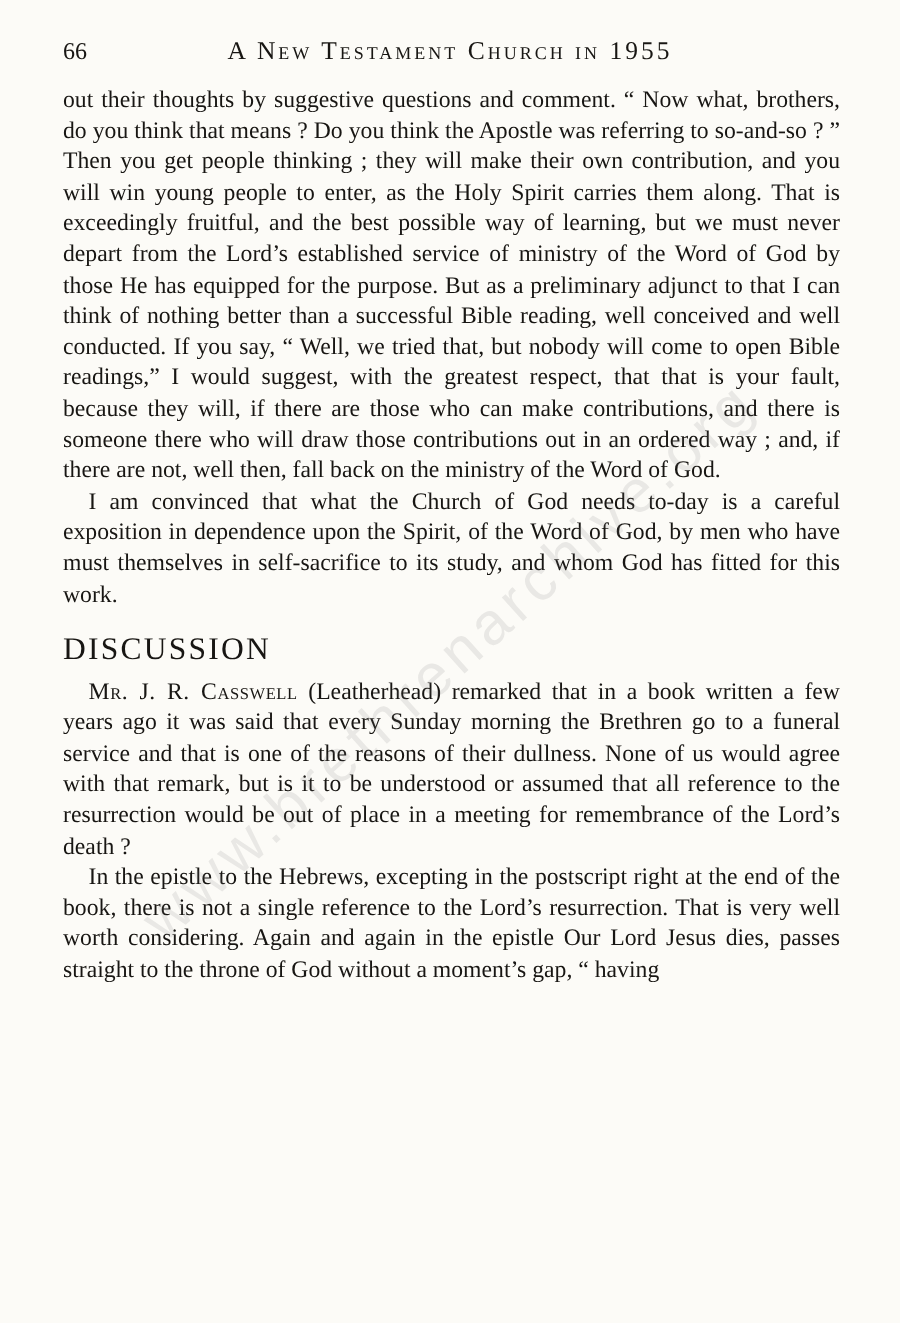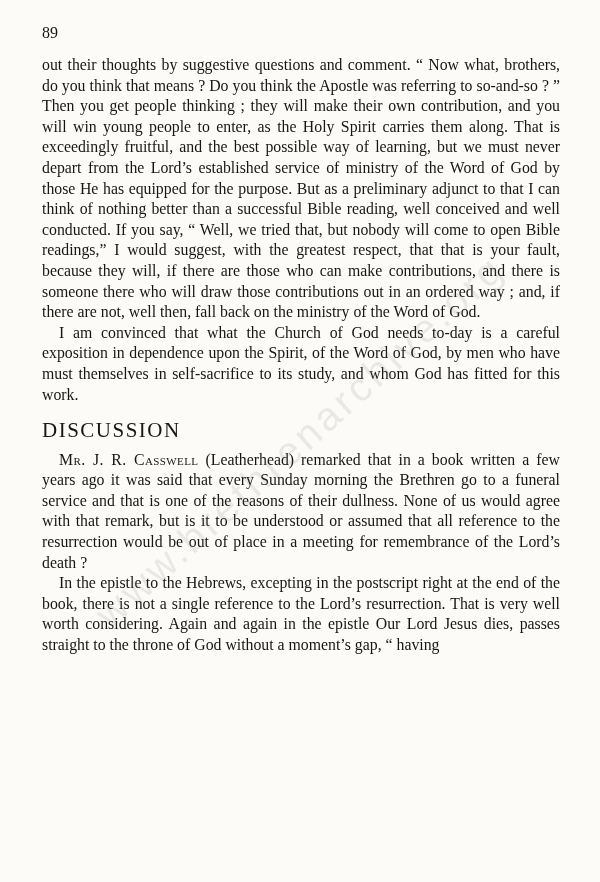--- a/index.html
+++ b/index.html
@@ -65,21 +65,22 @@
   }
 </style>
 </head>
 <body>
 
 <div class="page">
 
   <div class="watermark">www.brethrenarchive.org</div>
 
   <div class="header">
-    <span class="page-number">89</span>
+    <span class="page-number">66</span>
+    <span class="header-title">A New Testament Church in 1955</span>
   </div>
 
   <div class="text-block">
 
     <p class="para">out their thoughts by suggestive questions and comment. “ Now what, brothers, do you think that means ?  Do you think the Apostle was referring to so-and-so ? ”  Then you get people thinking ; they will make their own contribution, and you will win young people to enter, as the Holy Spirit carries them along.  That is exceedingly fruitful, and the best possible way of learning, but we must never depart from the Lord’s established service of ministry of the Word of God by those He has equipped for the purpose.  But as a preliminary adjunct to that I can think of nothing better than a successful Bible reading, well conceived and well conducted.  If you say, “ Well, we tried that, but nobody will come to open Bible readings,” I would suggest, with the greatest respect, that that is your fault, because they will, if there are those who can make contributions, and there is someone there who will draw those contributions out in an ordered way ; and, if there are not, well then, fall back on the ministry of the Word of God.</p>
 
     <p class="para indent">I am convinced that what the Church of God needs to-day is a careful exposition in dependence upon the Spirit, of the Word of God, by men who have must themselves in self-sacrifice to its study, and whom God has fitted for this work.</p>
 
     <p class="para discussion-heading">DISCUSSION</p>
 

